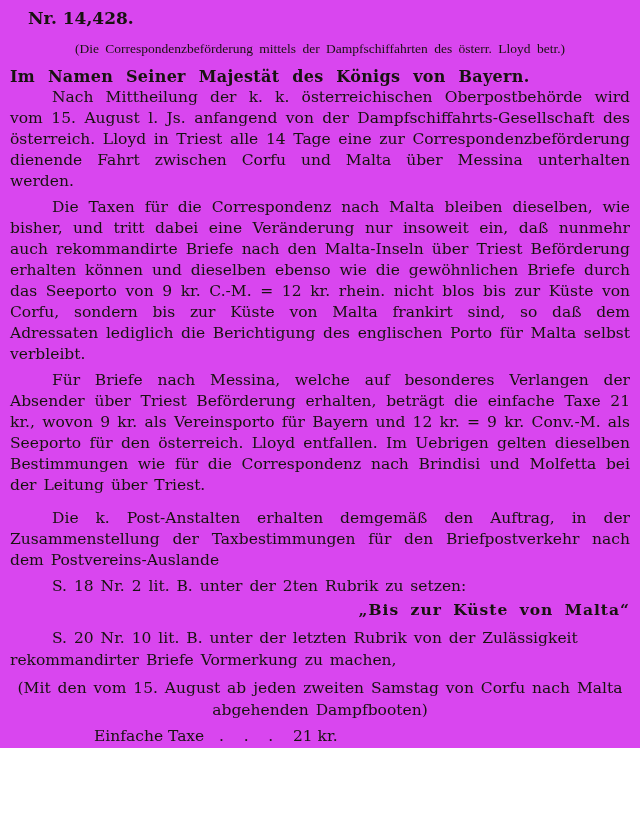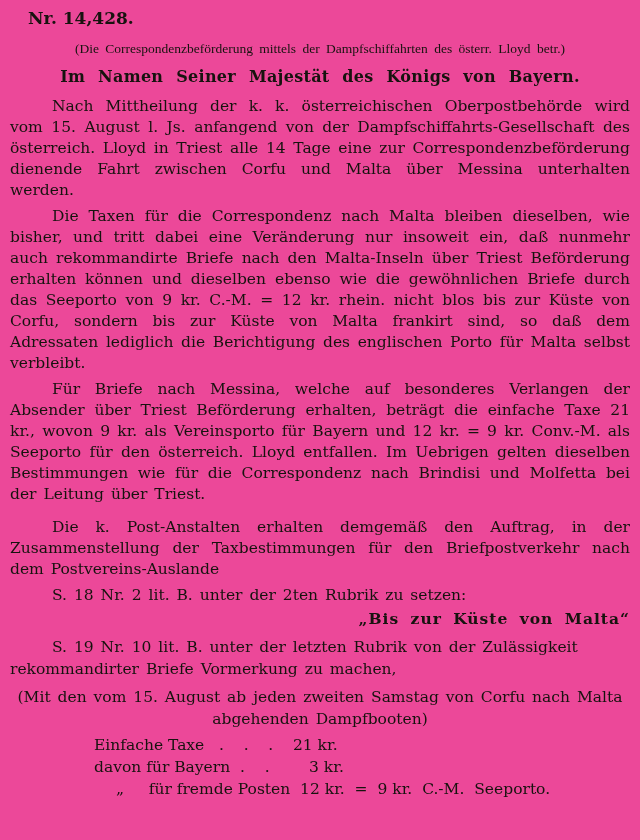--- a/index.html
+++ b/index.html
@@ -3,49 +3,48 @@
 <meta charset="utf-8">
 <style>
   html, body {
     margin: 0;
     padding: 0;
     background: #ffffff;
   }
   .page {
     box-sizing: border-box;
     width: 640px;
-    height: 840px;
-    background: #ec4899;
+    height: 748px;
+    background: #d946ef;
     color: #17130f;
     font-family: "DejaVu Serif", "Liberation Serif", serif;
     padding: 6px 10px 4px 10px;
     overflow: hidden;
   }
   .doc-number {
     font-size: 17px;
     line-height: 20px;
     font-weight: bold;
     margin: 2px 0 12px 18px;
   }
   .subject {
     text-align: center;
     font-size: 13.5px;
     line-height: 18px;
     word-spacing: 3px;
     margin: 0 0 8px 0;
     font-family: Liberation Serif, serif;
   }
   .heading {
-    text-align: center;
     font-size: 16px;
     line-height: 21px;
     font-weight: bold;
     word-spacing: 7px;
     letter-spacing: 0.3px;
-    margin: 0 0 9px 0;
+    margin: 0 0 0 0;
   }
   p.body-par {
     margin: 0 0 5px 0;
     font-size: 15.5px;
     line-height: 21px;
     text-align: justify;
     text-indent: 42px;
     word-spacing: 2px;
   }
   p.last-par { margin-bottom: 2px; margin-top: 12px; }
@@ -101,21 +100,21 @@
   <p class="body-par">Für Briefe nach Messina, welche auf besonderes Verlangen der Absender über Triest Beförderung erhalten, beträgt die einfache Taxe 21 kr., wovon 9 kr. als Vereinsporto für Bayern und 12 kr. = 9 kr. Conv.-M. als Seeporto für den österreich. Lloyd entfallen. Im Uebrigen gelten dieselben Bestimmungen wie für die Correspondenz nach Brindisi und Molfetta bei der Leitung über Triest.</p>
 
   <p class="body-par last-par">Die k. Post-Anstalten erhalten demgemäß den Auftrag, in der Zusammenstellung der Taxbestimmungen für den Briefpostverkehr nach dem Postvereins-Auslande</p>
 
   <div>
     <p class="instr-lead">S. 18 Nr. 2 lit. B. unter der 2ten Rubrik zu setzen:</p>
     <p class="instr-quote">„Bis zur Küste von Malta“</p>
   </div>
 
   <div>
-    <p class="instr-lead">S. 19 Nr. 10 lit. B. unter der letzten Rubrik von der Zulässigkeit rekommandirter Briefe Vormerkung zu machen,</p>
+    <p class="instr-lead">S. 20 Nr. 10 lit. B. unter der letzten Rubrik von der Zulässigkeit rekommandirter Briefe Vormerkung zu machen,</p>
   </div>
 
 
   <p class="note">(Mit den vom 15. August ab jeden zweiten Samstag von Corfu nach Malta abgehenden Dampfbooten)</p>
 
   <div class="tariff">
     <div class="tariff-line t1">Einfache Taxe   .    .    .    21 kr.</div>
     <div class="tariff-line t2">davon für Bayern  .    .        3 kr.</div>
     <div class="tariff-line t3">„     für fremde Posten  12 kr.  =  9 kr.  C.-M.  Seeporto.</div>
   </div>

